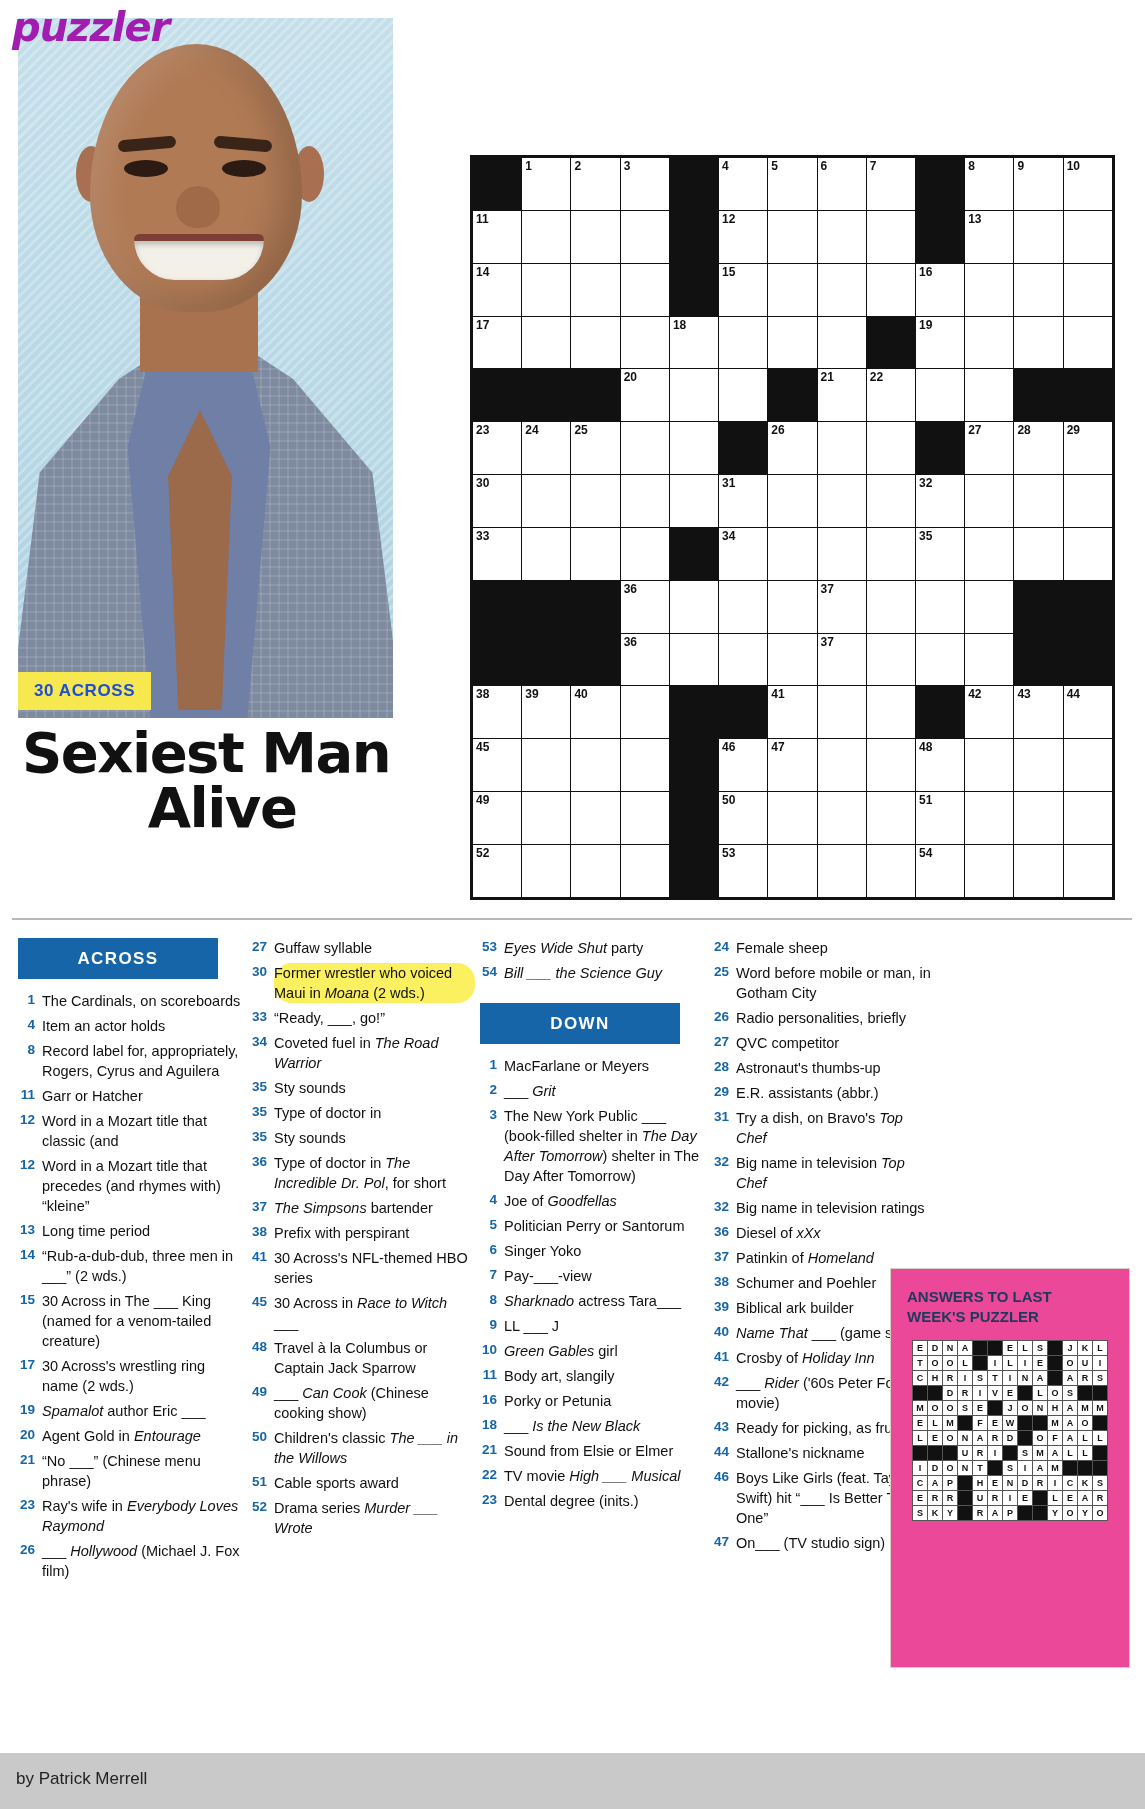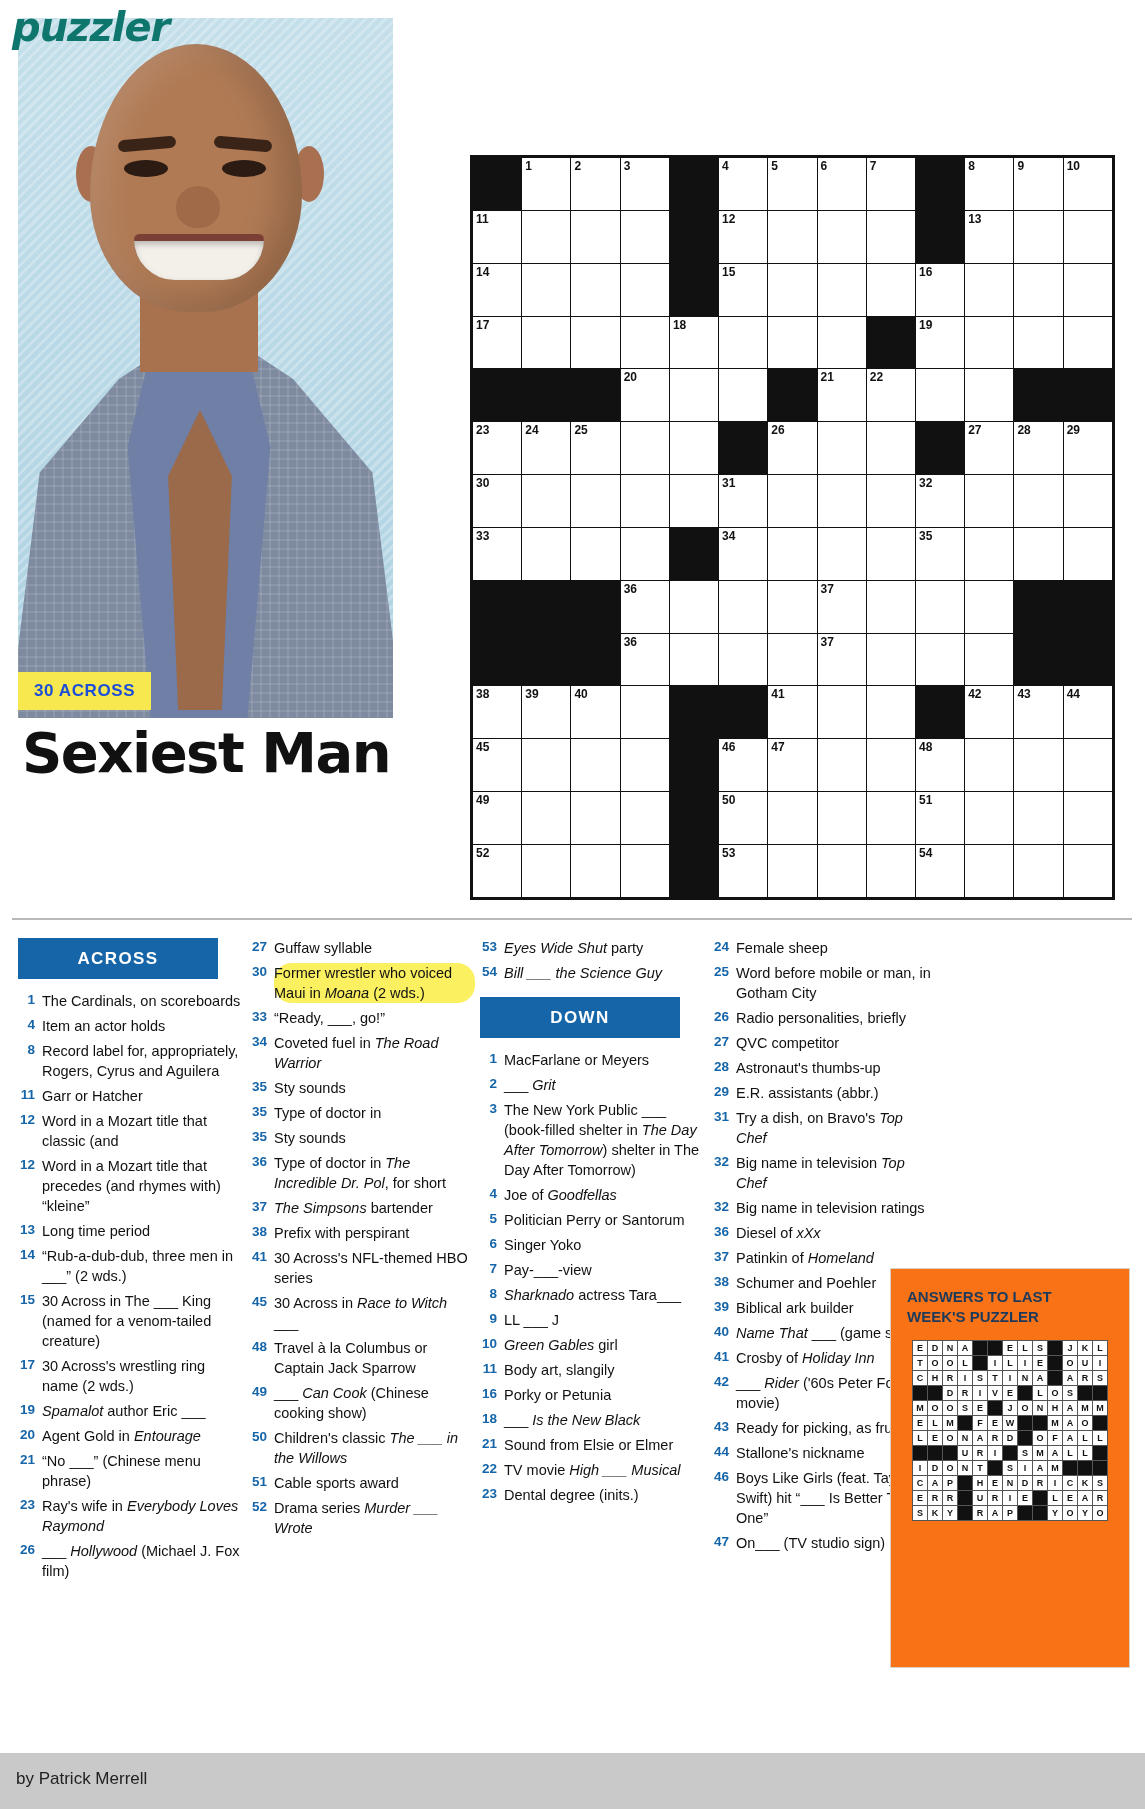--- a/index.html
+++ b/index.html
@@ -12,21 +12,21 @@
     position:relative;
     overflow:hidden;
   }
   .page { position:relative; width:1145px; height:1809px; }
 
   
   .masthead {
     position:absolute; left:12px; top:4px;
     font-family:"DejaVu Sans", sans-serif;
     font-weight:bold; font-style:italic;
-    font-size:40px; color:#0f766e; letter-spacing:-1px;
+    font-size:40px; color:#a21caf; letter-spacing:-1px;
     z-index:5;
   }
 
   
   .photo-wrap {
     position:absolute; left:18px; top:18px;
     width:375px; height:700px;
     background:linear-gradient(160deg,#bcdbe7 0%, #cfe6ef 40%, #b9d8e6 100%);
     overflow:hidden;
   }
@@ -133,21 +133,21 @@
   }
   .clue{ display:flex; margin-bottom:5px; }
   .clue .num{ width:24px; min-width:24px; text-align:right; padding-right:7px; font-weight:bold; color:#1565a8; font-size:13.5px; }
   .clue .txt{ flex:1; }
   .clue.hl .txt{ background:#fbf05f;border-radius:18px; }
   i { font-style:italic; }
 
   
   .answers{
     position:absolute; left:890px; top:1268px; width:240px; height:400px;
-    background:#f97316;
+    background:#ec4899;
     border:1px solid #d9d2c4;
   }
   .answers h4{
     margin:0; padding:18px 16px 6px 16px;
     font-size:15px; font-weight:bold; color:#1b3a5c; line-height:1.3;
   }
   .ansgrid{
     margin:8px auto 0 auto; border-collapse:collapse; background:#fff;
   }
   .ansgrid td{
@@ -191,20 +191,21 @@
     <div class="eye-l"></div>
     <div class="eye-r"></div>
     <div class="nose"></div>
     <div class="smile"></div>
   </div>
 
   <div class="badge-across">30 ACROSS</div>
 
   <div class="headline">
     <span>Sexiest Man</span>
+    <span class="l2">Alive</span>
   </div>
 
   <div class="grid-wrap">
     <table class="grid" id="grid-table">
         <tbody>
           <tr>
             <td class="blk"></td>
             <td>
               <span class="n">1</span>
             </td>
@@ -673,21 +674,21 @@
       <div id="across-col-3">
           <div class="clue">
             <span class="num">53</span>
             <span class="txt"><i>Eyes Wide Shut</i> party</span>
           </div>
           <div class="clue">
             <span class="num">54</span>
             <span class="txt"><i>Bill ___ the Science Guy</i></span>
           </div>
         </div>
-      <div class="sec-head" style="margin-top:14px">DOWN</div>
+      <div class="sec-head" style="margin-top:20px">DOWN</div>
       <div id="down-col-1">
           <div class="clue">
             <span class="num">1</span>
             <span class="txt">MacFarlane or Meyers</span>
           </div>
           <div class="clue">
             <span class="num">2</span>
             <span class="txt">___ <i>Grit</i></span>
           </div>
           <div class="clue">

